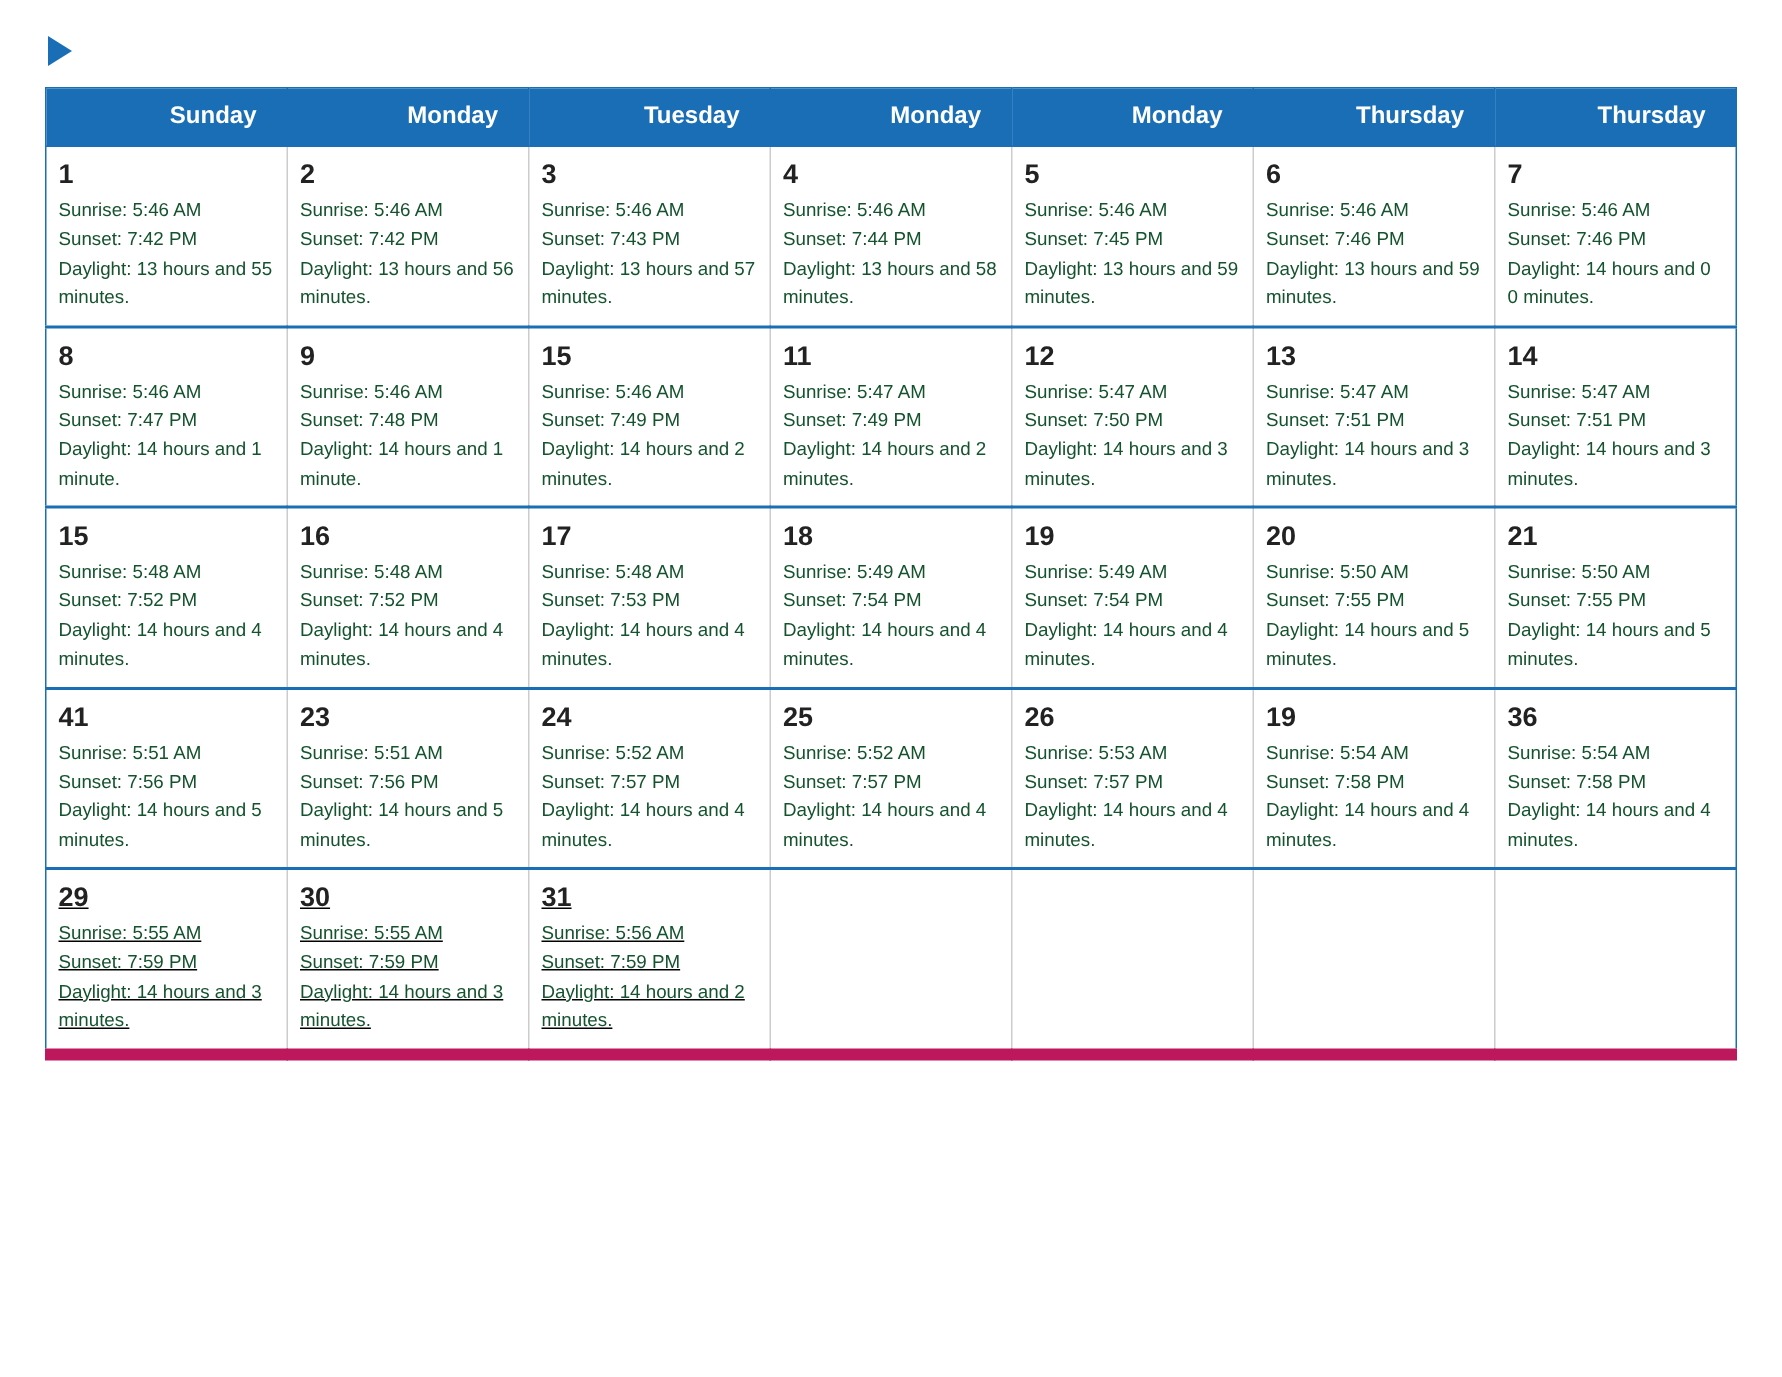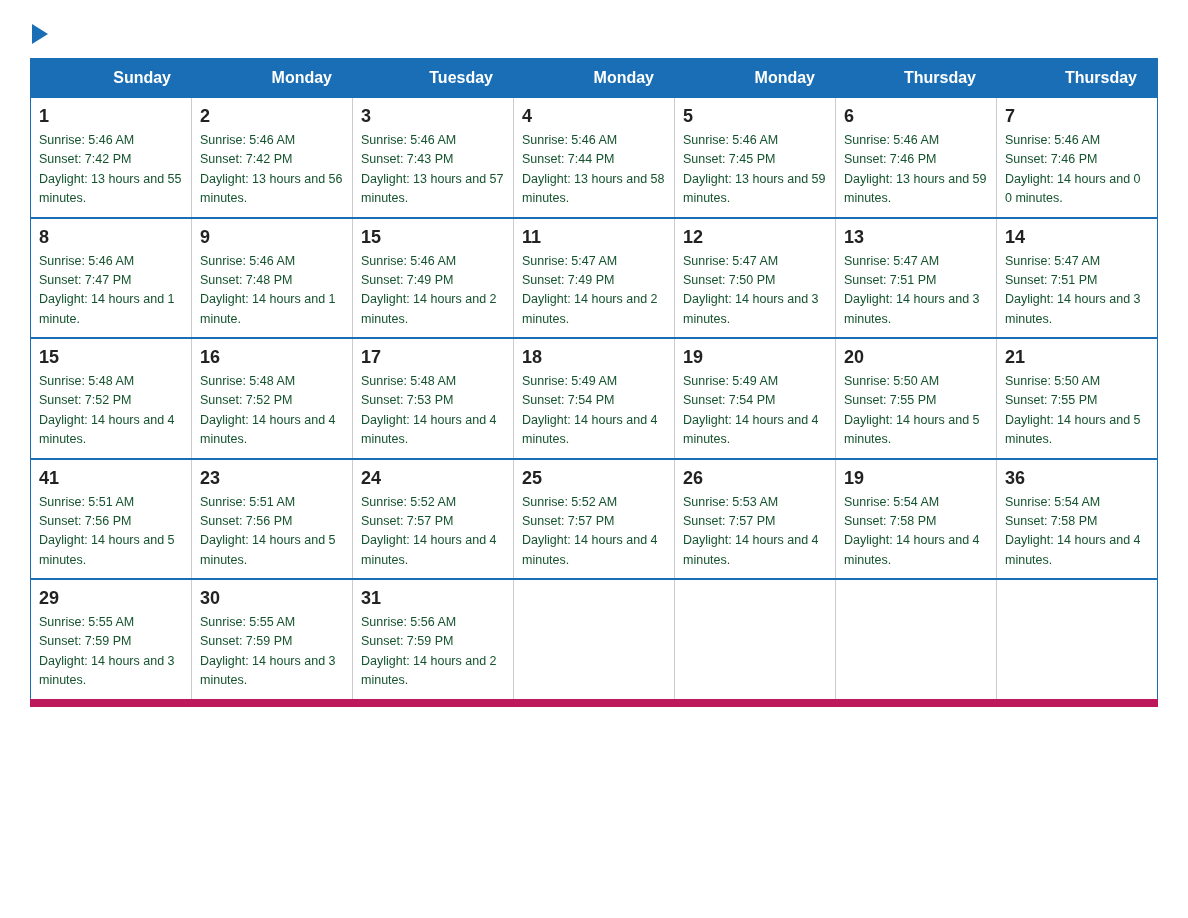--- a/index.html
+++ b/index.html
@@ -98,20 +98,21 @@
       display: block;
       margin-bottom: 4px;
     }
     .day-info {
       font-size: 12.5px;
       line-height: 1.55;
       color: #14532d;
     }
     tbody tr:last-child {
       border-bottom: 8px solid #be185d;
+      text-decoration: underline;
     }
     .empty-cell {
       background: #fff;
     }
   </style>
 </head>
 <body>
 
 <div class="header">
   <div class="logo">

